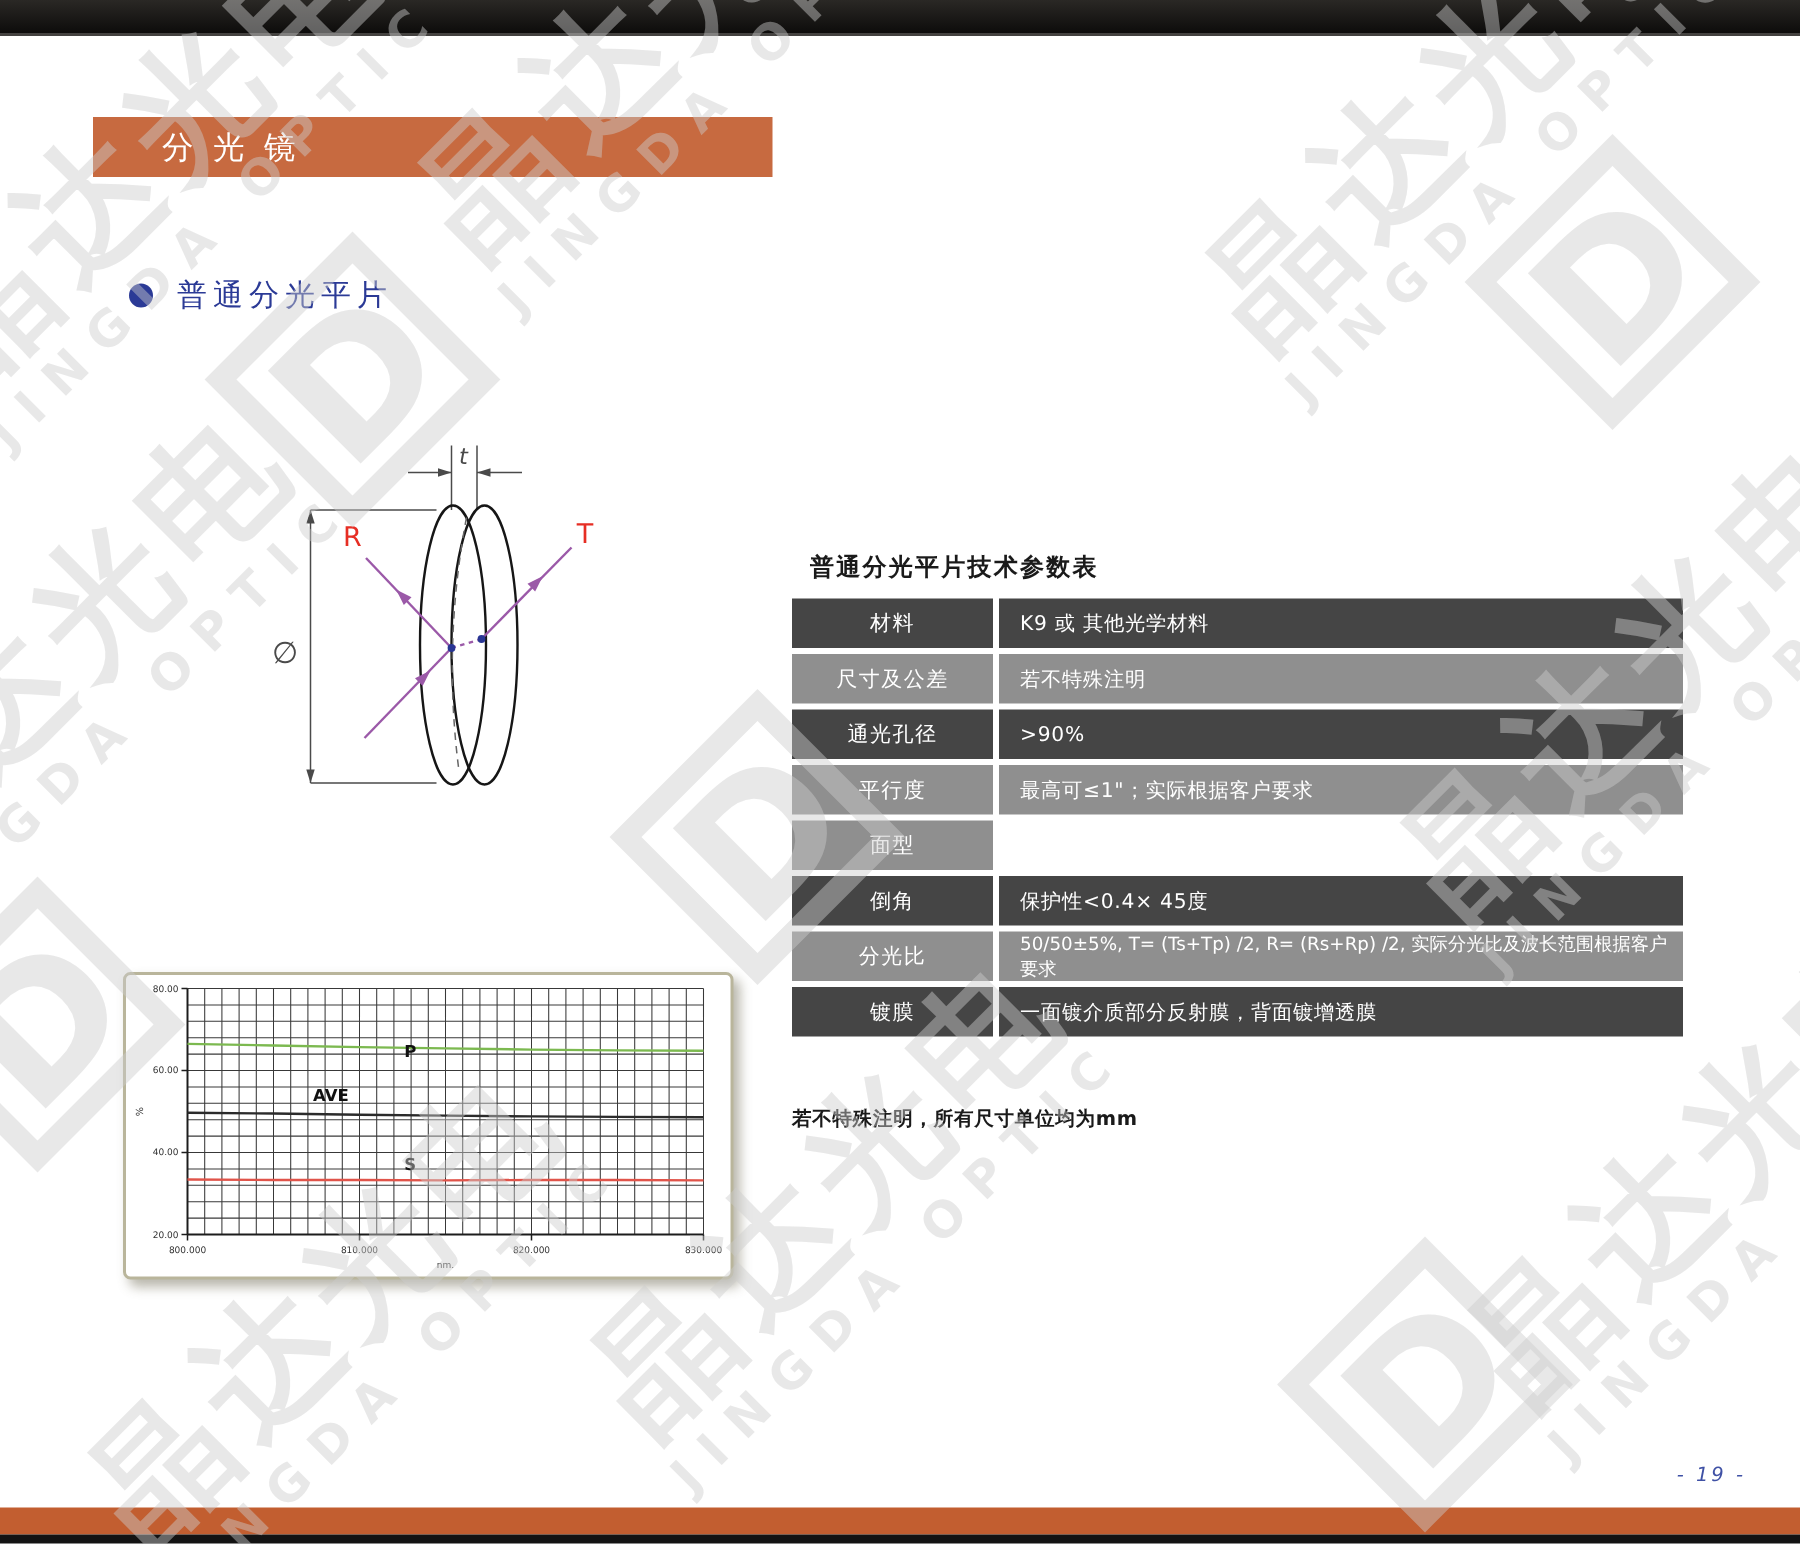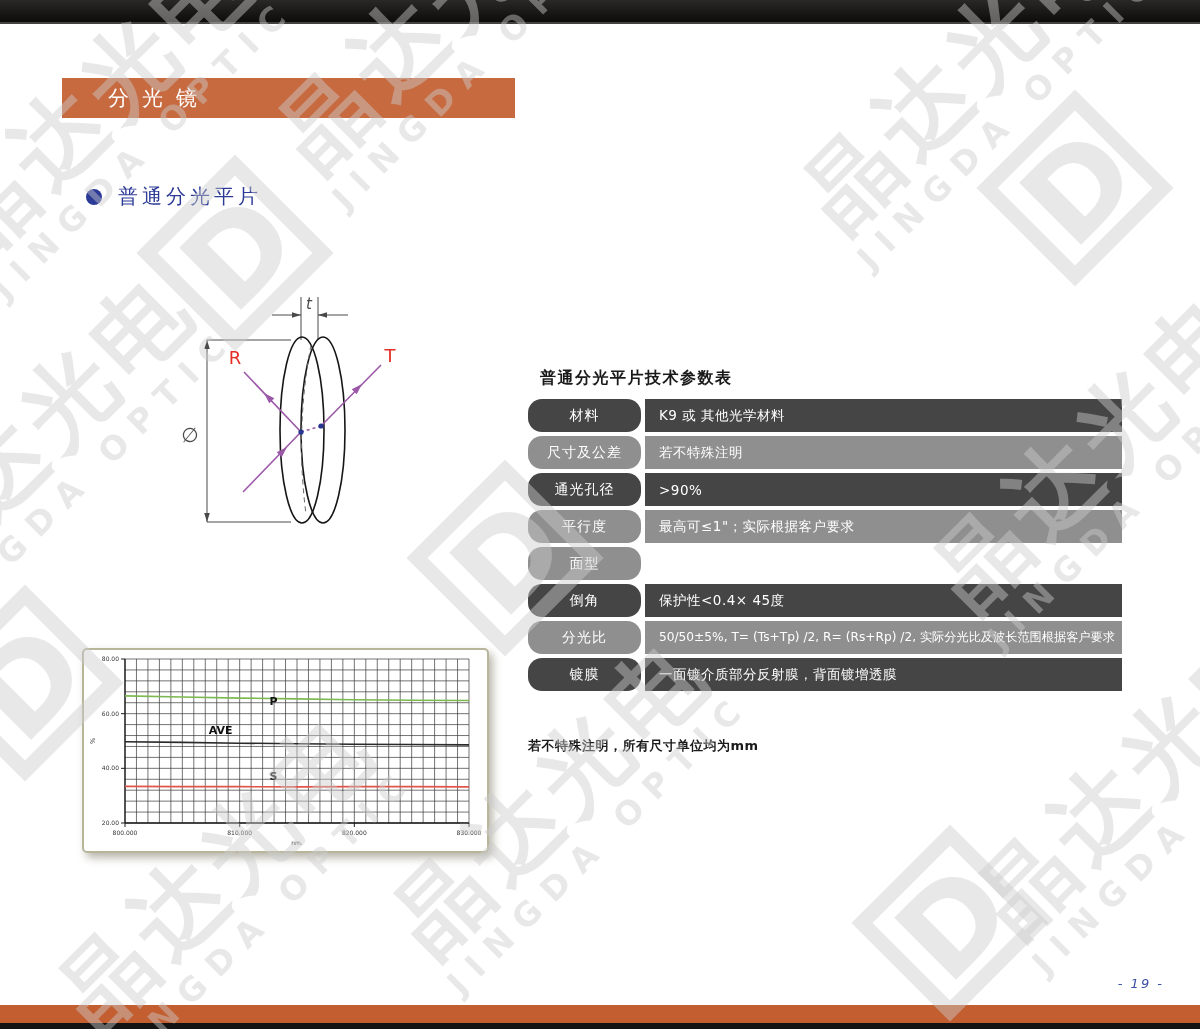--- a/index.html
+++ b/index.html
@@ -22,22 +22,22 @@
   .section-row{ position:absolute; left:86px; top:183px; display:flex; align-items:center; z-index:10;}
   .section-row .dot{ width:16px; height:16px; border-radius:50%; background:#2b3a96;}
   .section-row .txt{ margin-left:16px; color:#2b3a96; font-size:20px; letter-spacing:4px;}
   
   .drawing{ position:absolute; left:160px; top:282px; width:300px; height:270px; z-index:10;}
   
   .table-title{ position:absolute; left:540px; top:368px; font-size:16px; font-weight:bold;
     color:#1a1a1a; letter-spacing:1.5px; z-index:10;}
   .spec-table{ position:absolute; left:528px; top:399px; width:594px; z-index:10;}
   .spec-row{ display:flex; gap:4px; margin-bottom:4px; height:33px;}
-  .spec-label{ width:113px; color:#fff; font-size:14px; letter-spacing:1px;
-    display:flex; align-items:center; justify-content:center;border-radius:14px;}
+  .spec-label{ width:134px; color:#fff; font-size:14px; letter-spacing:1px;
+    display:flex; align-items:center; justify-content:center;}
   .spec-value{ flex:1; color:#fff; font-size:13.5px; letter-spacing:.5px;
     display:flex; align-items:center; padding-left:14px;}
   .spec-value.tight{ font-size:12.2px; letter-spacing:0;}
   .row-dark  .spec-label,.row-dark  .spec-value{ background:#454545;}
   .row-light .spec-label,.row-light .spec-value{ background:#8f8f8f;}
   
   .footnote{ position:absolute; left:528px; top:737px; font-size:13px; font-weight:700;
     color:#1a1a1a; letter-spacing:.5px; z-index:10;}
   
   .chart-card{ position:absolute; left:82px; top:648px; width:407px; height:205px;

